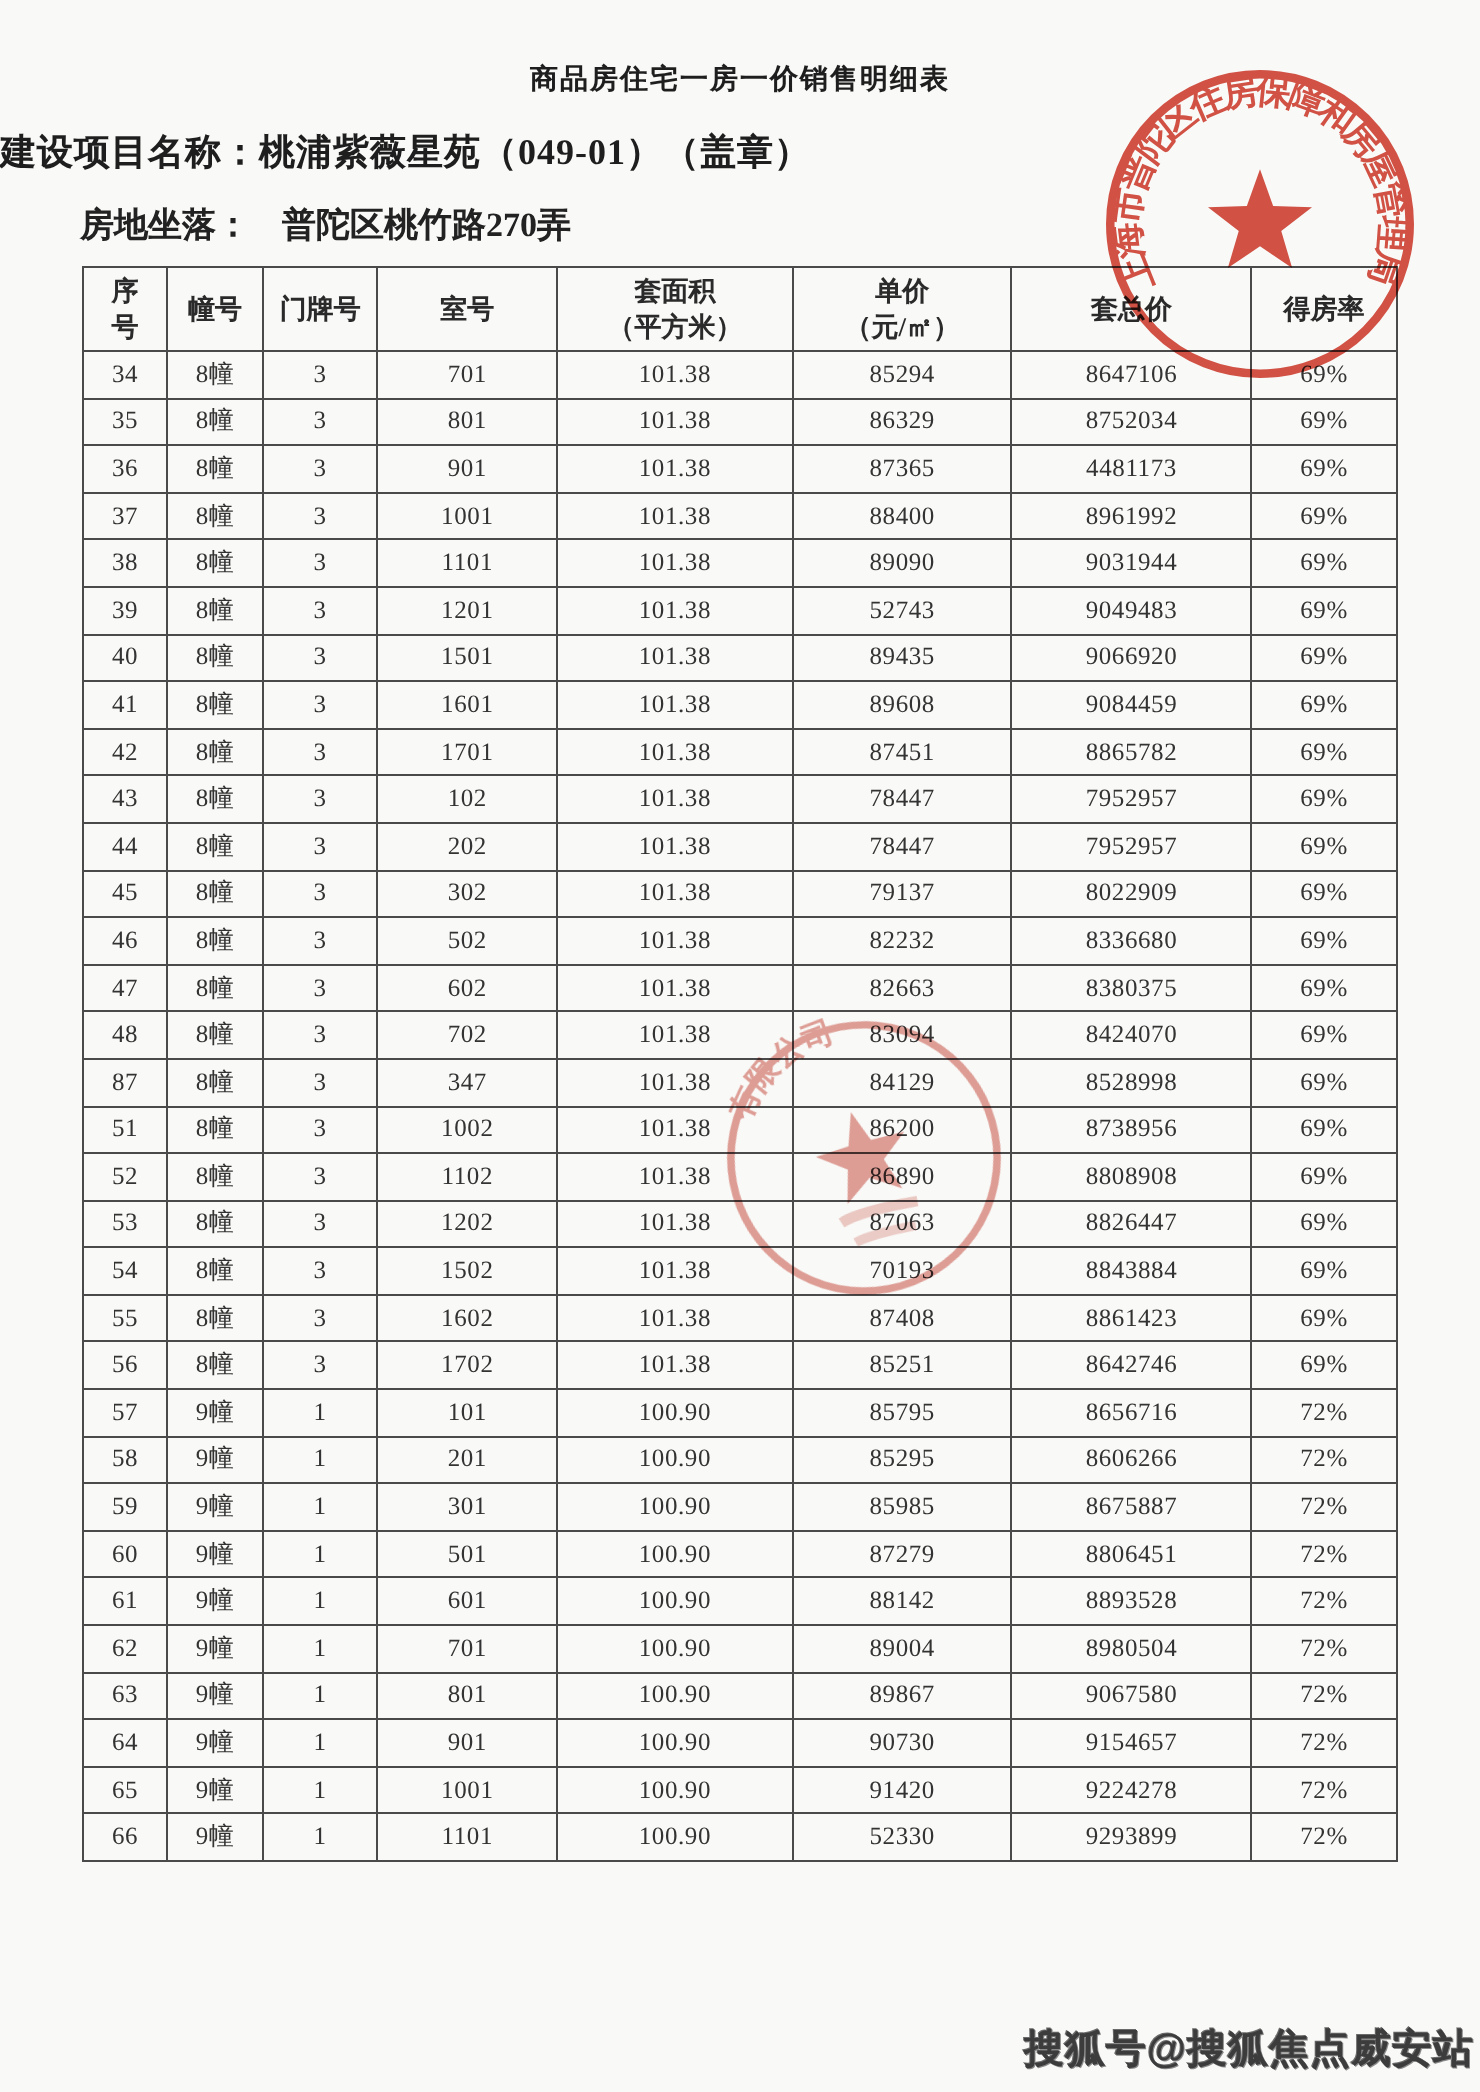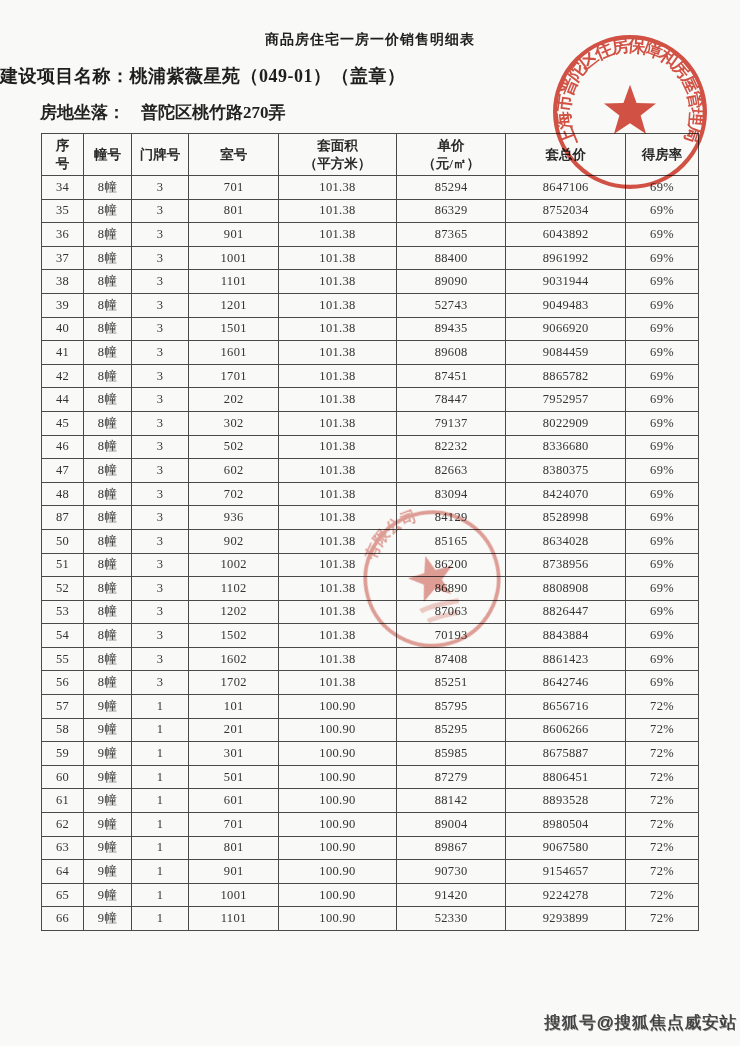--- a/index.html
+++ b/index.html
@@ -50,21 +50,21 @@
     position:absolute;
     mix-blend-mode:multiply;
     pointer-events:none;
   }
   .seal-official { left:544px; top:26px; width:172px; height:172px; opacity:0.85; }
   .seal-company  { left:354px; top:501px; width:156px; height:156px; opacity:0.52; transform:rotate(-16deg); }
   .seal svg { width:100%; height:100%; filter:blur(0.3px); }
   .watermark {
     position:absolute; top:1011px; right:3px;
     font-family:"Liberation Sans","DejaVu Sans",sans-serif;
-    font-size:17px; font-weight:normal; letter-spacing:0.5px;
+    font-size:20px; font-weight:bold; letter-spacing:0.5px;
     color:#3c3c3c;
     text-shadow:0.5px 0.5px 0 #8a8a8a, -0.5px -0.5px 0 #6a6a6a;
   }
 </style>
 </head>
 <body>
 
 <div class="page">
 
   <div class="doc-title">商品房住宅一房一价销售明细表</div>
@@ -121,21 +121,21 @@
           <td>8752034</td>
           <td>69%</td>
         </tr>
         <tr>
           <td>36</td>
           <td>8幢</td>
           <td>3</td>
           <td>901</td>
           <td>101.38</td>
           <td>87365</td>
-          <td>6043892</td>
+          <td>4481173</td>
           <td>69%</td>
         </tr>
         <tr>
           <td>37</td>
           <td>8幢</td>
           <td>3</td>
           <td>1001</td>
           <td>101.38</td>
           <td>88400</td>
           <td>8961992</td>
@@ -185,30 +185,40 @@
           <td>42</td>
           <td>8幢</td>
           <td>3</td>
           <td>1701</td>
           <td>101.38</td>
           <td>87451</td>
           <td>8865782</td>
           <td>69%</td>
         </tr>
         <tr>
-          <td>44</td>
-          <td>8幢</td>
-          <td>3</td>
-          <td>202</td>
+          <td>43</td>
+          <td>8幢</td>
+          <td>3</td>
+          <td>102</td>
           <td>101.38</td>
           <td>78447</td>
           <td>7952957</td>
           <td>69%</td>
         </tr>
         <tr>
+          <td>44</td>
+          <td>8幢</td>
+          <td>3</td>
+          <td>202</td>
+          <td>101.38</td>
+          <td>78447</td>
+          <td>7952957</td>
+          <td>69%</td>
+        </tr>
+        <tr>
           <td>45</td>
           <td>8幢</td>
           <td>3</td>
           <td>302</td>
           <td>101.38</td>
           <td>79137</td>
           <td>8022909</td>
           <td>69%</td>
         </tr>
         <tr>
@@ -238,34 +248,24 @@
           <td>702</td>
           <td>101.38</td>
           <td>83094</td>
           <td>8424070</td>
           <td>69%</td>
         </tr>
         <tr>
           <td>87</td>
           <td>8幢</td>
           <td>3</td>
-          <td>936</td>
+          <td>347</td>
           <td>101.38</td>
           <td>84129</td>
           <td>8528998</td>
-          <td>69%</td>
-        </tr>
-        <tr>
-          <td>50</td>
-          <td>8幢</td>
-          <td>3</td>
-          <td>902</td>
-          <td>101.38</td>
-          <td>85165</td>
-          <td>8634028</td>
           <td>69%</td>
         </tr>
         <tr>
           <td>51</td>
           <td>8幢</td>
           <td>3</td>
           <td>1002</td>
           <td>101.38</td>
           <td>86200</td>
           <td>8738956</td>

